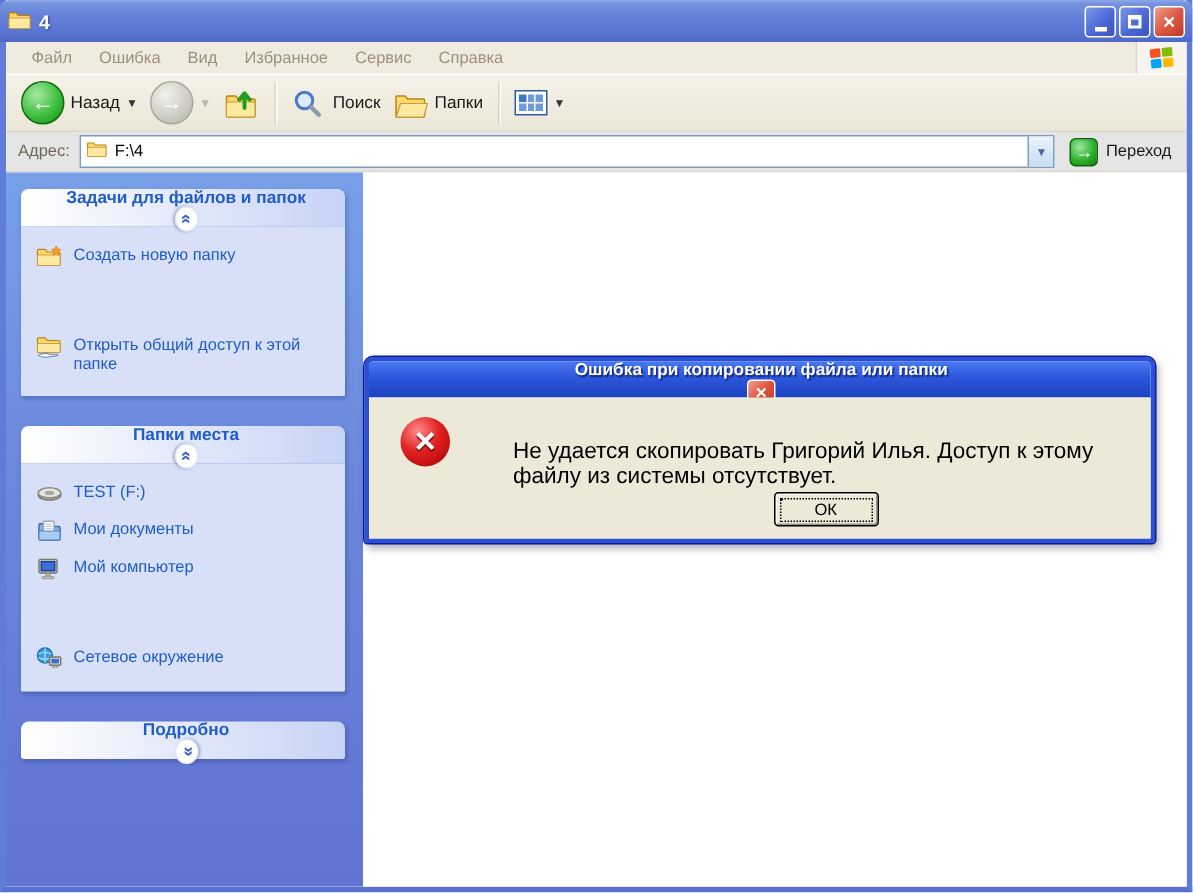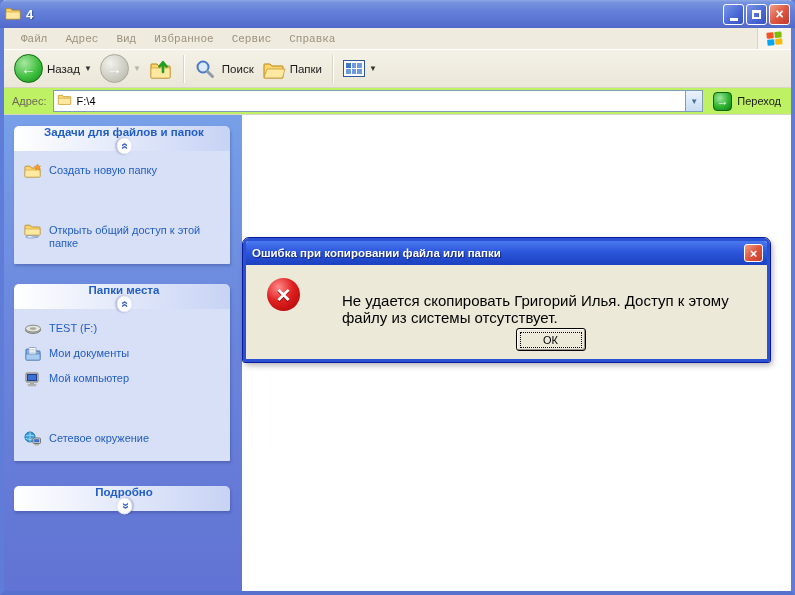--- a/index.html
+++ b/index.html
@@ -20,21 +20,21 @@
   .winbtn { width:21px; height:21px; border-radius:3px; border:1px solid #fff;
     display:flex; align-items:center; justify-content:center; color:#fff; font-weight:bold;
     background:linear-gradient(135deg,#7A97E8 0%,#4866D4 60%,#3A55BE 100%); font-size:12px; }
   .winbtn.close { background:linear-gradient(135deg,#F0A088 0%,#DD5843 50%,#C23A28 100%); font-size:14px; }
   .winbtn .minglyph { align-self:flex-end; margin:0 0 3px 0; width:8px; height:3px; background:#fff; }
   .winbtn .maxglyph { width:9px; height:9px; border:2px solid #fff; border-top-width:3px; }
 
   
   .menubar { height:22px; flex:0 0 auto; background:#EFEBDE; display:flex; align-items:center;
     border-bottom:1px solid #fff; padding-left:8px; }
-  .menu-item { padding:3px 9px; color:#9C917E;font-family:Liberation Mono, monospace; }
+  .menu-item { padding:3px 9px; color:#9C917E; }
   .menubar-spacer { flex:1; }
   .winlogo-box { width:34px; height:21px; background:#F6F4EC; border-left:1px solid #D8D4C8;
     display:flex; align-items:center; justify-content:center; }
   .winlogo { width:16px; height:14px; display:grid; grid-template-columns:7px 7px; grid-template-rows:6px 6px;
     gap:1px; transform:rotate(-6deg); }
   .winlogo i { border-radius:1px; }
   .winlogo i:nth-child(1){background:#F35325;} .winlogo i:nth-child(2){background:#81BC06;}
   .winlogo i:nth-child(3){background:#05A6F0;} .winlogo i:nth-child(4){background:#FFBA08;}
 
   
@@ -51,21 +51,21 @@
   .dd-arrow.dim { color:#B8B4A8; }
   .tb-sep { width:1px; height:28px; background:#D8D4C8; margin:0 6px; box-shadow:1px 0 0 #fff; }
   .icon16 { width:16px; height:16px; display:inline-block; }
   .icon22 { width:24px; height:22px; display:inline-block; }
   .views-icon { width:22px; height:17px; background:#fff; border:1px solid #30569C; padding:2px;
     display:grid; grid-template-columns:1fr 1fr 1fr; grid-template-rows:1fr 1fr; gap:1px; }
   .views-icon i { background:#6E9AE0; }
   .views-icon i:nth-child(1){ background:#3E74CC; }
 
   
-  .addressbar { height:27px; flex:0 0 auto; background:#bef264; display:flex; align-items:center;
+  .addressbar { height:27px; flex:0 0 auto; background:#e5e5e5; display:flex; align-items:center;
     padding:0 2px 0 8px; border-bottom:1px solid #D8D4C8; }
   .addr-label { color:#6E685C; margin-right:6px; }
   .addr-combo { flex:1; height:22px; background:#fff; border:1px solid #7F9DB9; display:flex; align-items:center; }
   .addr-value { display:flex; align-items:center; gap:4px; padding-left:3px; flex:1; color:#000; }
   .addr-drop { width:17px; height:20px; border-left:1px solid #7F9DB9;
     background:linear-gradient(to bottom,#EAF3FC,#C9DCF1); display:flex; align-items:center; justify-content:center;
     color:#4A6AA6; font-size:8px; }
   .go-btn { display:flex; align-items:center; gap:5px; padding:0 8px 0 10px; color:#1A1A1A; }
   .go-icon { width:19px; height:19px; border-radius:4px;
     background:radial-gradient(circle at 35% 30%, #9CE89C 0%, #2FB32F 55%, #0F7E0F 100%);
@@ -93,21 +93,21 @@
   .p-item:last-child { margin-bottom:2px;margin-top:44px; }
   .p-item a { color:#215DC6; text-decoration:none; line-height:13px; display:block; padding-top:1px; }
   .p-icon { flex:0 0 18px; width:18px; height:16px; }
 
   
   .dialog { position:absolute; left:239px; top:123px; width:527px;
     border:3px solid #2A50D4; outline:1px solid #0A1B9C; border-radius:6px 6px 2px 2px;
     box-shadow:2px 3px 6px rgba(0,0,30,.35); }
   .dlg-title { height:24px; border-radius:3px 3px 0 0;
     background:linear-gradient(to bottom,#4A78F0 0%,#2C57DC 45%,#1C40C0 100%);
-    display:flex; align-items:center; padding:0 4px 0 6px; }
+    display:flex; align-items:center; padding:0 4px 0 6px;flex-direction:column; }
   .dlg-title-text { color:#fff; font-weight:bold; font-size:11.5px; flex:1;
     text-shadow:1px 1px 1px #10247A; }
   .dlg-close { width:19px; height:18px; border-radius:3px; border:1px solid #fff;
     background:linear-gradient(135deg,#F0A088 0%,#E05540 50%,#C23A28 100%);
     color:#fff; font-weight:bold; font-size:13px; display:flex; align-items:center; justify-content:center; }
   .dlg-body { background:#ECE9D8; height:94px; position:relative; }
   .err-icon { position:absolute; left:21px; top:13px; width:33px; height:33px; border-radius:50%;
     background:radial-gradient(circle at 35% 28%, #FF8A8A 0%, #E02020 45%, #A80000 100%);
     color:#fff; display:flex; align-items:center; justify-content:center;
     font-size:24px; font-weight:bold; line-height:1; text-shadow:0 1px 1px #700; }
@@ -140,21 +140,21 @@
         </div>
       <div class="winbtn">
           <span class="maxglyph"></span>
         </div>
       <div class="winbtn close">×</div>
     </div>
   </div>
 
   <div class="menubar">
     <span class="menu-item">Файл</span>
-    <span class="menu-item">Адрес</span>
+    <span class="menu-item">Ошибка</span>
     <span class="menu-item">Вид</span>
     <span class="menu-item">Избранное</span>
     <span class="menu-item">Сервис</span>
     <span class="menu-item">Справка</span>
     <span class="menubar-spacer"></span>
     <span class="winlogo-box">
       <span class="winlogo">
           <i></i>
           <i></i>
           <i></i>
@@ -314,21 +314,21 @@
                   <rect x="9" y="7" width="7.5" height="5.5" rx="0.8" fill="#D8D8D0" stroke="#787870"></rect>
                   <rect x="10.2" y="8.2" width="5.1" height="3.1" fill="#3A6FD8"></rect>
                   <rect x="10.5" y="13" width="4.5" height="1.4" fill="#B0B0A8"></rect>
                 </svg>
             </span>
             <a>Сетевое окружение</a>
           </div>
         </div>
       </div>
 
-      <div class="panel" style="margin-top:25px;">
+      <div class="panel" style="margin-top:20px;">
         <div class="panel-header" style="border-radius:5px 5px 2px 2px;">
           <span class="panel-title">Подробно</span>
           <span class="chev-btn chev-down">«</span>
         </div>
       </div>
 
     </div>
 
     <div class="content-area"></div>
 

